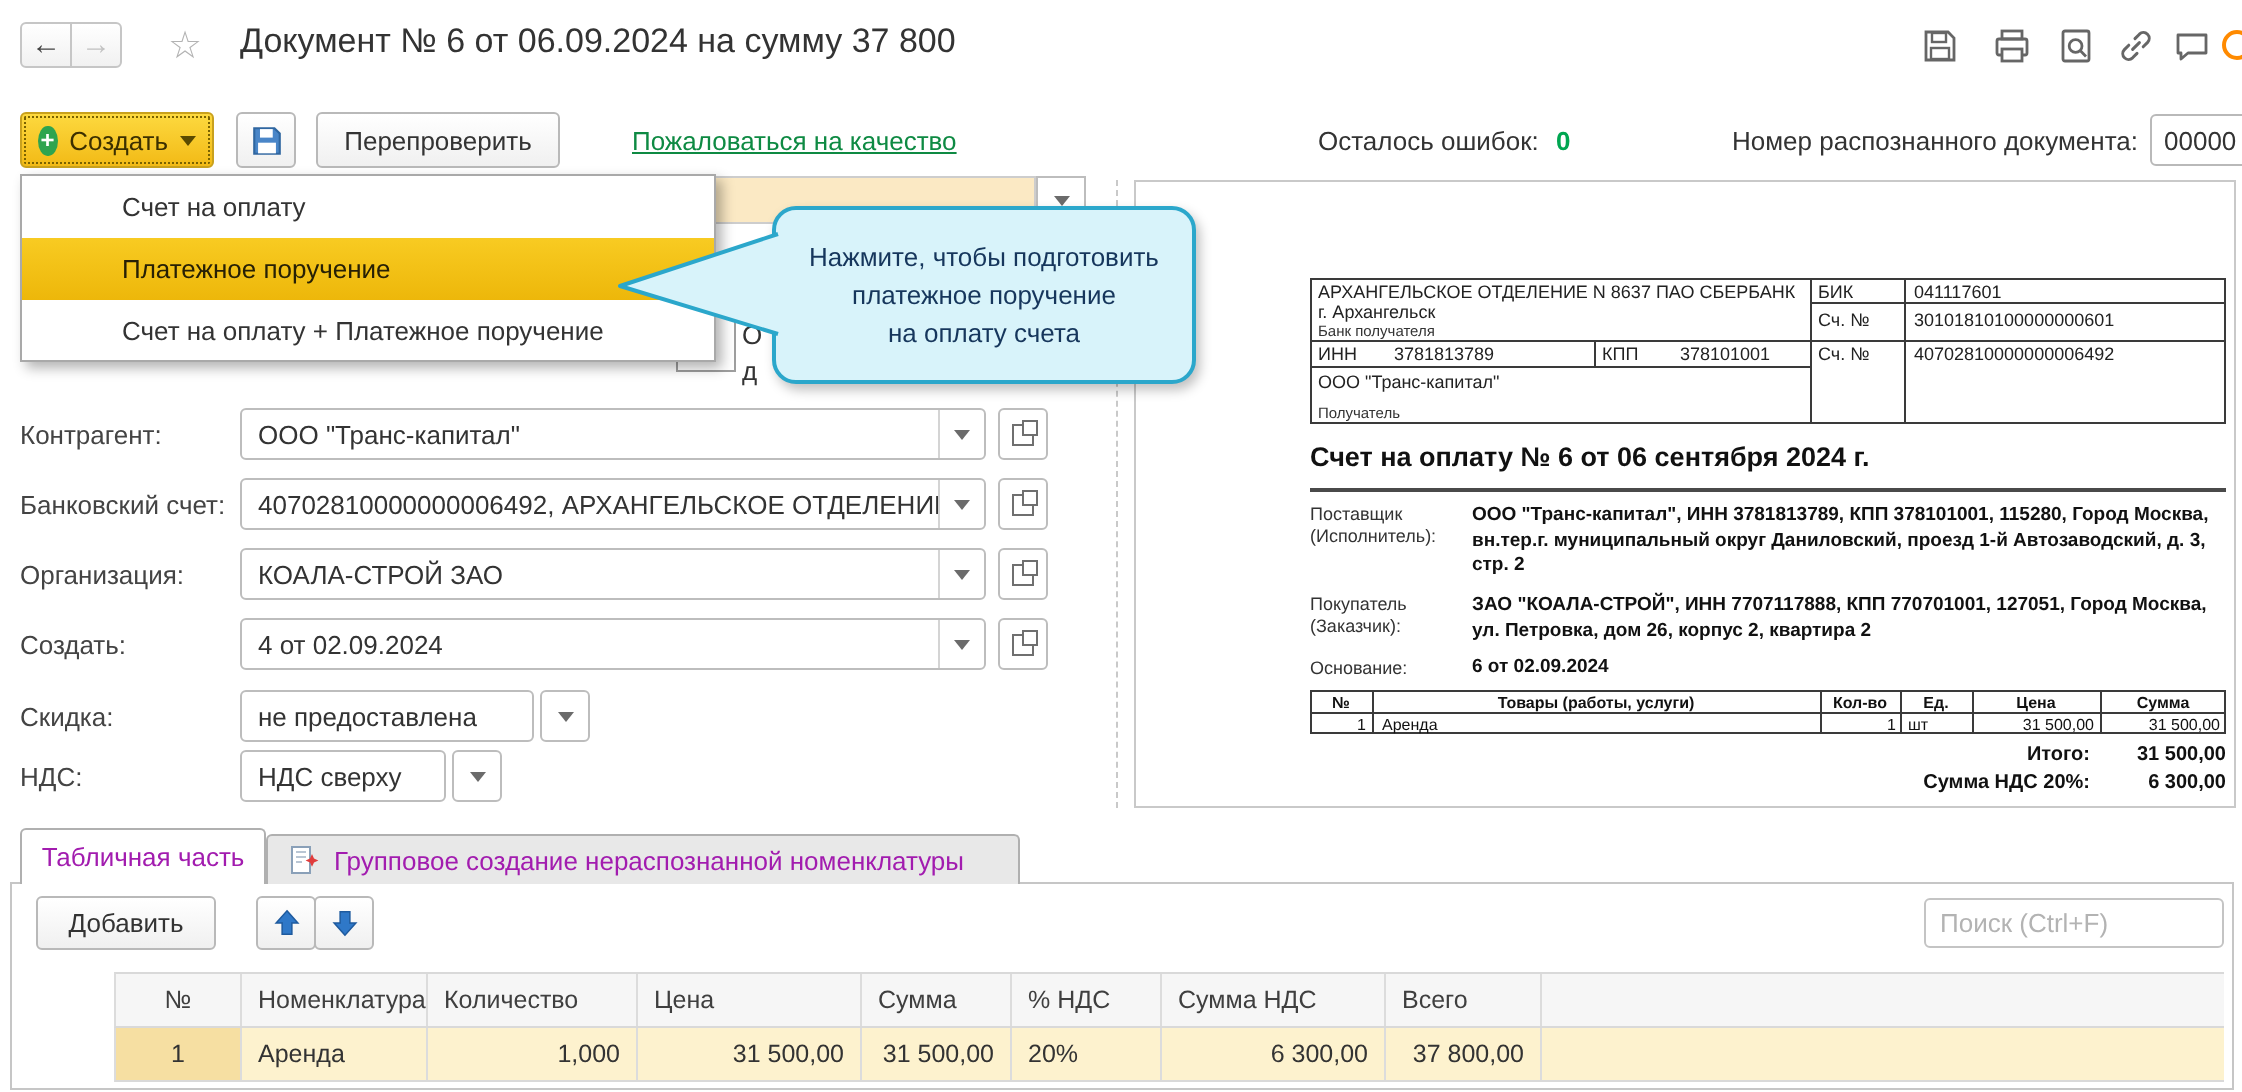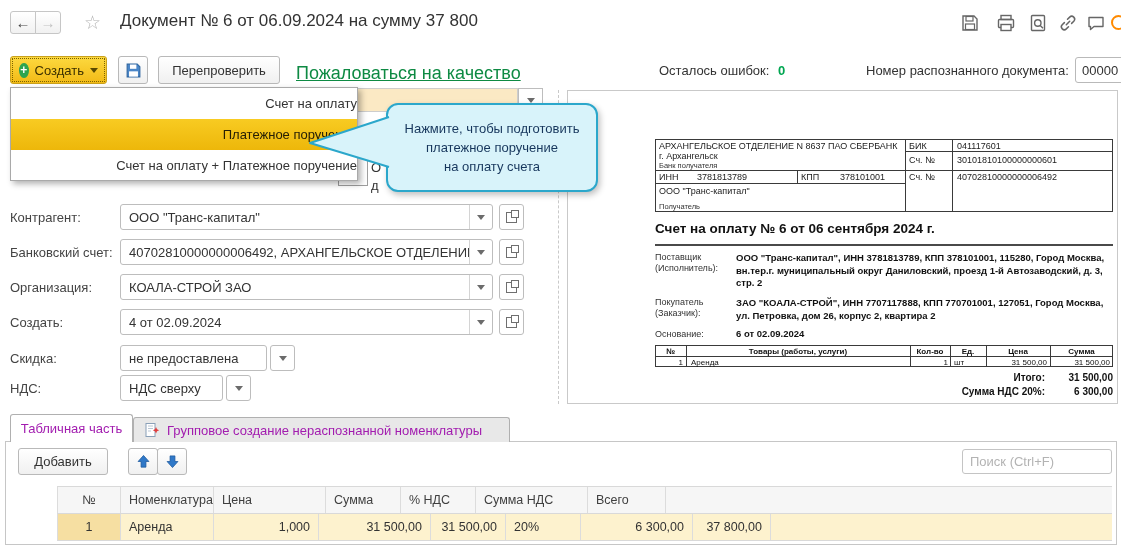--- a/index.html
+++ b/index.html
@@ -30,21 +30,21 @@
     left:10px; top:56px; width:97px; height:28px;
     background:linear-gradient(#fdd93f,#f2ba16); border:1px solid #c9a11d; border-radius:3px;
     outline:1px dotted #7a6200; outline-offset:-3px;
     display:flex; align-items:center; gap:6px; padding:0 8px; font-size:13px; color:#3c3000;
   }
   .plus-circ { width:15px; height:15px; border-radius:50%; background:#2ea44f; color:#fff;
     font-size:12px; font-weight:bold; display:flex; align-items:center; justify-content:center; line-height:1; }
   .caret { width:0; height:0; border-left:4px solid transparent; border-right:4px solid transparent; border-top:5px solid #5a4a00; }
   .save-btn { left:118px; top:56px; width:30px; height:28px; }
   .recheck-btn { left:158px; top:56px; width:122px; height:28px; }
-  .lnk { top:63px; font-size:18px; text-decoration:underline; white-space:nowrap; cursor:pointer; }
+  .lnk { top:63px; font-size:13px; text-decoration:underline; white-space:nowrap; cursor:pointer;margin-left:20px; }
   .lnk-green { left:296px; color:#0e8a43; }
   .lnk-grey  { left:489px; color:#9a9a9a; }
   .errors-label { left:659px; top:63px; font-size:13px; color:#333; }
   .errors-count { left:778px; top:63px; font-size:13px; font-weight:bold; color:#00a651; }
   .num-label { left:866px; top:63px; font-size:13px; color:#333; white-space:nowrap; }
   .num-input { left:1075px; top:57px; width:56px; height:26px; border:1px solid #b9b9b9; border-radius:3px;
     font-family:inherit; font-size:13px; color:#333; padding:0 6px; }
 
   
   .frow-label { left:10px; font-size:13px; color:#444; white-space:nowrap; }
@@ -77,21 +77,21 @@
   .pv-title { font-size:13.5px; font-weight:bold; color:#111; white-space:nowrap; }
   .pv-lbl { font-size:9px; line-height:11px; color:#333; }
   .pv-val { font-size:9.5px; line-height:12.5px; font-weight:bold; color:#111; }
   .it-h { position:absolute; font-size:8px; font-weight:bold; text-align:center; color:#111; }
   .it-c { position:absolute; font-size:8px; color:#111; }
   .tot-l { position:absolute; font-size:10px; font-weight:bold; text-align:right; color:#111; }
 
   
   .dropdown { left:10px; top:87px; width:348px; height:94px; background:#fff; border:1px solid #a9a9a9;
     box-shadow:3px 3px 6px rgba(0,0,0,.3); z-index:10; }
-  .dd-item { height:31px; line-height:31px; padding-left:50px; font-size:13px; color:#333; white-space:nowrap;text-align:right; }
+  .dd-item { height:31px; line-height:31px; padding-left:50px; font-size:13px; color:#333; white-space:nowrap; }
   .dd-item.hl { background:linear-gradient(#f8cb22,#edb70a); color:#272005; }
 
   
   .hint-bubble { left:386px; top:103px; width:212px; height:89px; background:#d8f3fa;
     border:2px solid #2ba7cb; border-radius:12px; box-shadow:2px 3px 6px rgba(0,0,0,.25);
     display:flex; flex-direction:column; align-items:center; justify-content:center;
     font-size:13px; line-height:19px; color:#16365c; text-align:center; z-index:20; }
   .hint-tail { left:298px; top:110px; z-index:21; }
 
   
@@ -363,20 +363,21 @@
   <div class="abs btn updown" style="left:157px">
     <svg width="15" height="15" viewBox="0 0 16 16" style="transform:rotate(180deg)">
       <path d="M8 1.5 L13.8 8 H10.6 V14 H5.4 V8 H2.2 Z" fill="#2f78c8" stroke="#1e5a9e" stroke-width="0.8"></path>
     </svg>
   </div>
   <input class="abs search-input" placeholder="Поиск (Ctrl+F)" style="">
 
   <div class="abs grid-row grid-head">
     <div class="gc c0 ctr">№</div>
     <div class="gc c1">Номенклатура</div>
+    <div class="gc c2">Количество</div>
     <div class="gc c3">Цена</div>
     <div class="gc c4">Сумма</div>
     <div class="gc c5">% НДС</div>
     <div class="gc c6">Сумма НДС</div>
     <div class="gc c7">Всего</div>
     <div class="gc c8"></div>
   </div>
   <div class="abs grid-row grid-data">
     <div class="gc c0 ctr">1</div>
     <div class="gc c1">Аренда</div>

